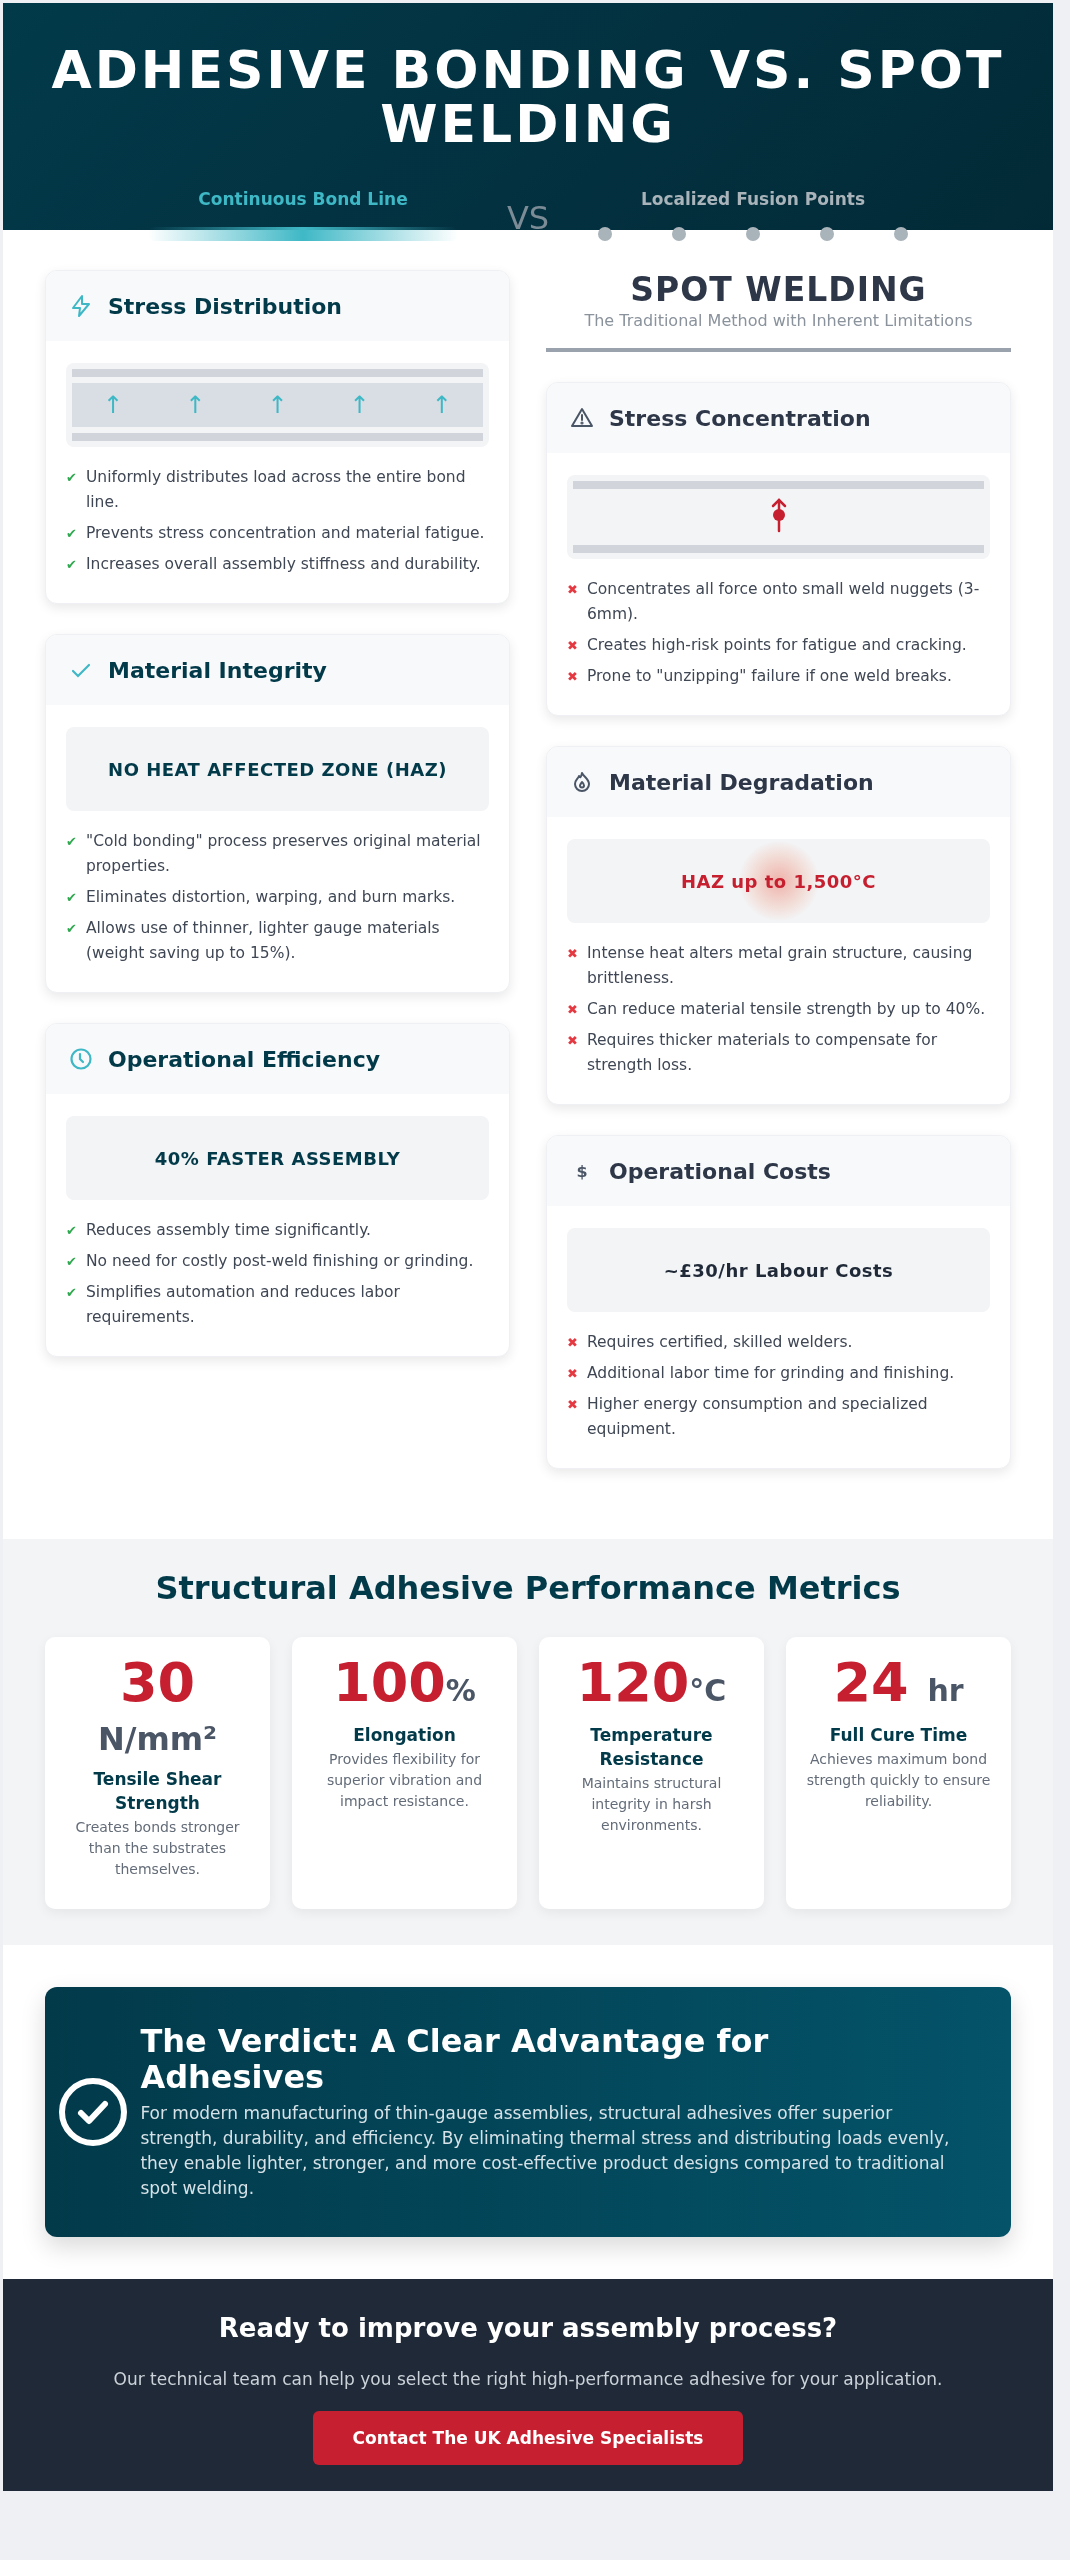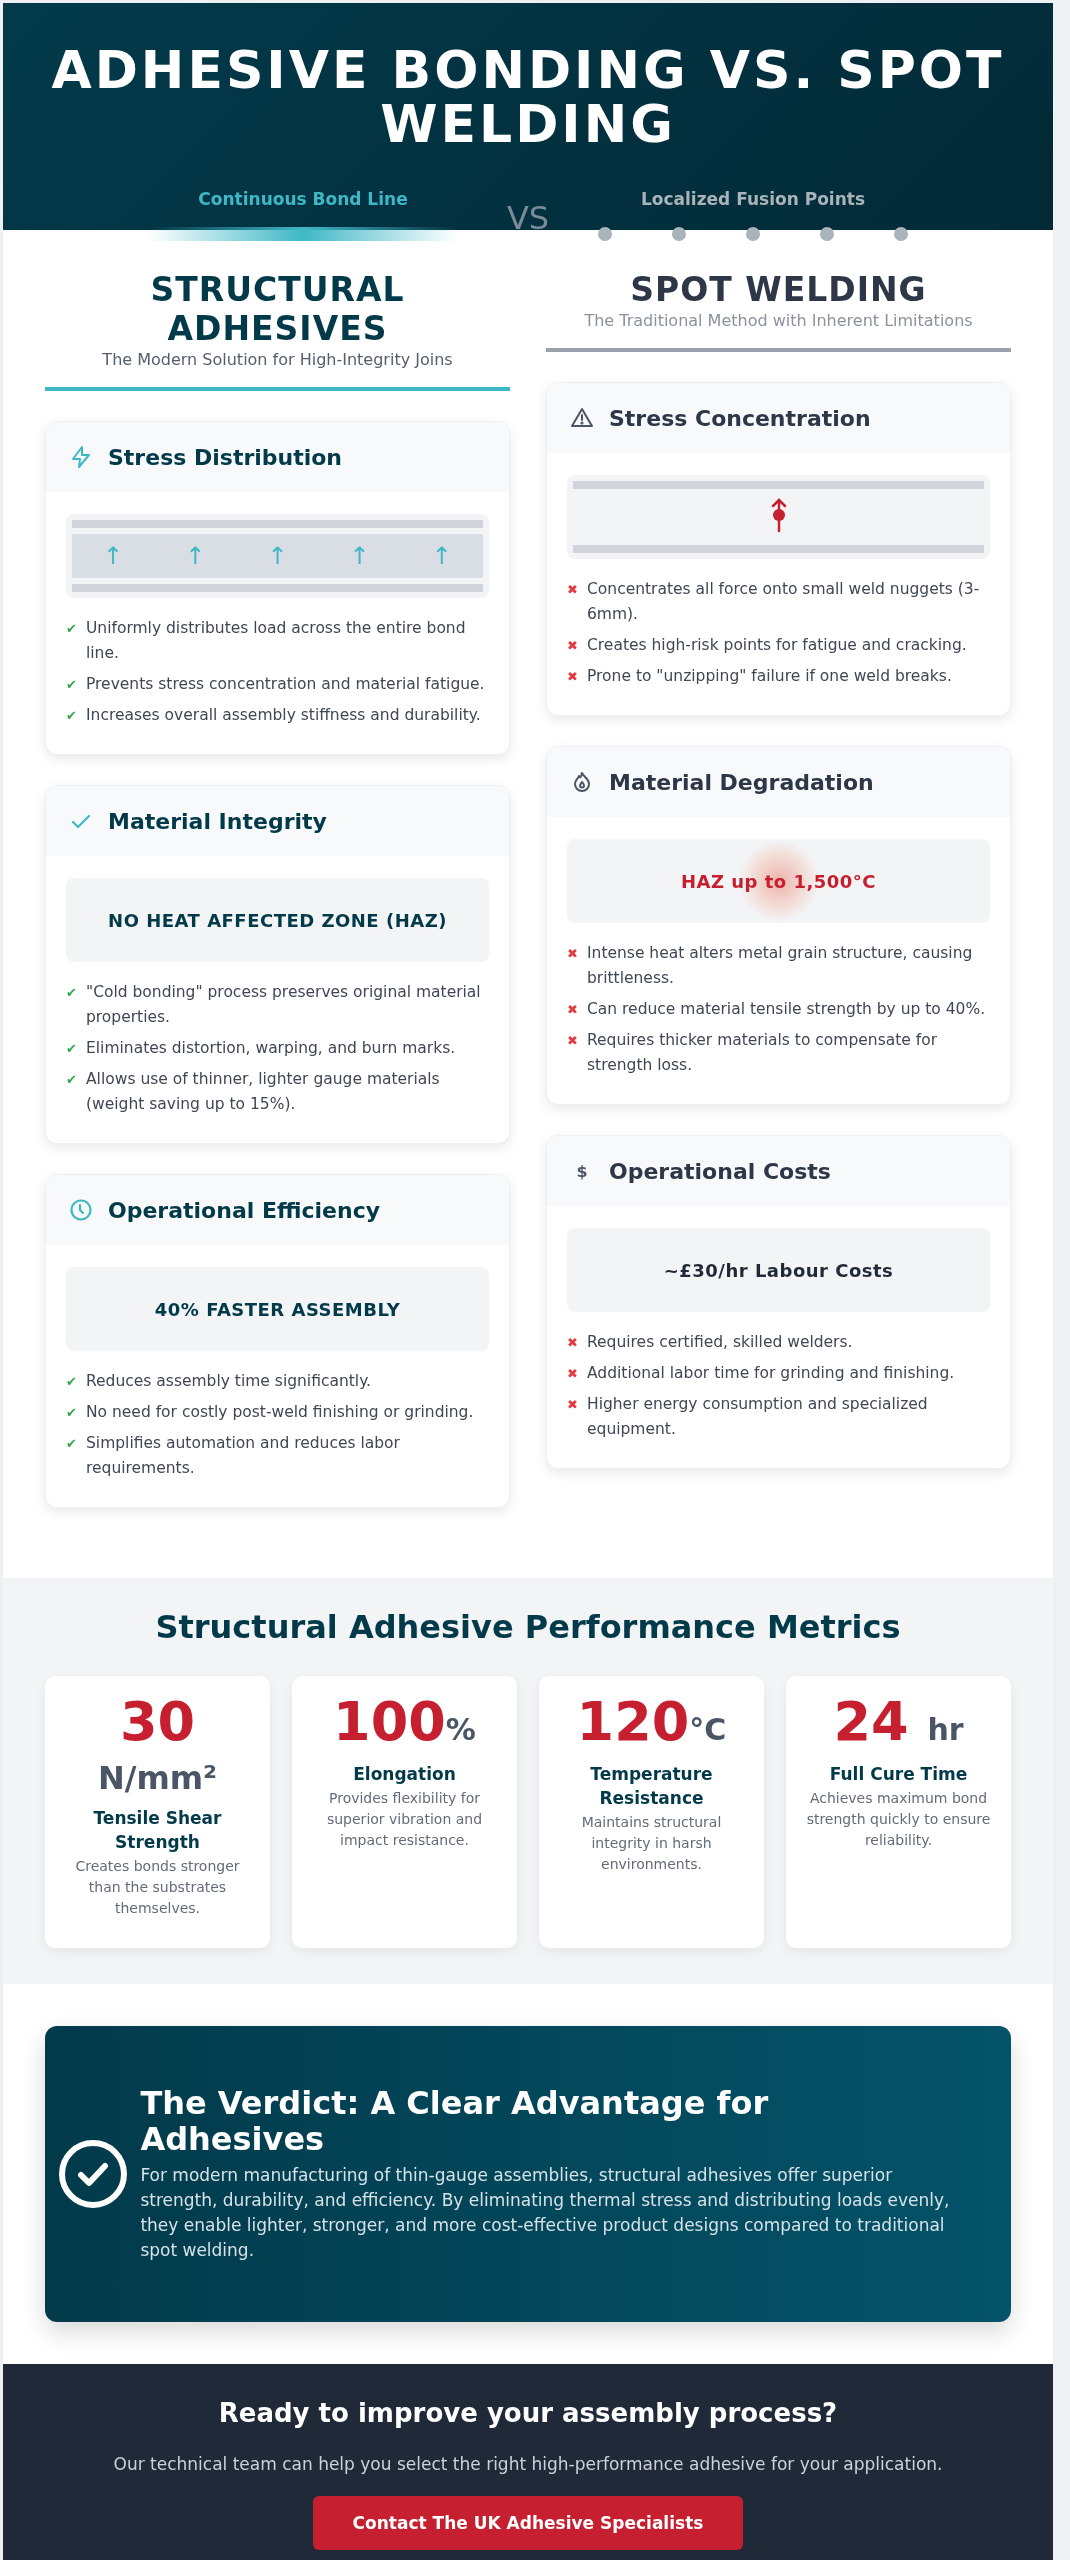--- a/index.html
+++ b/index.html
@@ -51,21 +51,21 @@
   .metrics h2 { text-align: center; font-size: 32px; font-weight: 700; color: #023a4a; margin-bottom: 30px; }
   .mgrid { display: flex; gap: 22px; }
   .mcard { flex: 1; background: #fff; border-radius: 10px; box-shadow: 0 4px 12px rgba(0,0,0,0.06); height: 272px; text-align: center; padding: 16px 14px 0; }
   .mval { color: #c62030; font-size: 54px; font-weight: 700; line-height: 60px; }
   .munit { color: #4a5566; font-size: 30px; font-weight: 700; }
   .munit.block { display: block; font-size: 32px; line-height: 52px; }
   .mname { color: #023a4a; font-weight: 700; font-size: 17px; line-height: 24px; margin-top: 2px; }
   .mdesc { color: #636c78; font-size: 14px; line-height: 21px; margin-top: 2px; }
   
   .verdict-wrap { padding: 42px 42px 42px; }
-  .verdict { background: linear-gradient(90deg, #023a4a 0%, #045369 100%); border-radius: 12px; box-shadow: 0 10px 24px rgba(0,0,0,0.15); height: 296px; display: flex; align-items: center; padding: 0 50px 0 0; }
+  .verdict { background: linear-gradient(90deg, #023a4a 0%, #045369 100%); border-radius: 12px; box-shadow: 0 10px 24px rgba(0,0,0,0.15); height: 250px; display: flex; align-items: center; padding: 0 50px 0 0; }
   .verdict .vic { width: 290px; display: flex; justify-content: center; }
   .verdict h2 { color: #fff; font-size: 32px; font-weight: 700; line-height: 36px; }
   .verdict p { color: #d6e2e7; font-size: 17px; line-height: 25px; margin-top: 6px; }
   
   .cta { background: #1f2937; height: 212px; text-align: center; color: #fff; padding-top: 34px; position: relative; }
   .cta h2 { font-size: 26px; font-weight: 700; }
   .cta p { font-size: 17px; color: #cbd2d9; margin-top: 26px; }
   .cta-btn { display: inline-block; margin-top: 22px; background: #c62030; color: #fff; font-size: 17px; font-weight: 700; border: none; border-radius: 6px; width: 430px; height: 54px; line-height: 54px; font-family: "DejaVu Sans", sans-serif; }
 </style>
 </head>
@@ -90,24 +90,20 @@
           <span></span>
           <span></span>
         </div>
       </div>
     </div>
   </header>
 
   <section class="compare">
 
     <div class="col">
-      <div class="col-head">
-        <h2>STRUCTURAL ADHESIVES</h2>
-        <p>The Modern Solution for High-Integrity Joins</p>
-      </div>
 
       <div class="card">
         <div class="card-head">
           <span class="ic">
             <svg width="24" height="24" viewBox="0 0 24 24" fill="none" stroke="#3fb8c6" stroke-width="2" stroke-linejoin="round">
                 <path d="M13 2 L4 14 H11 L10 22 L20 10 H13 Z"></path>
               </svg>
           </span>
           <h3>Stress Distribution</h3>
         </div>

